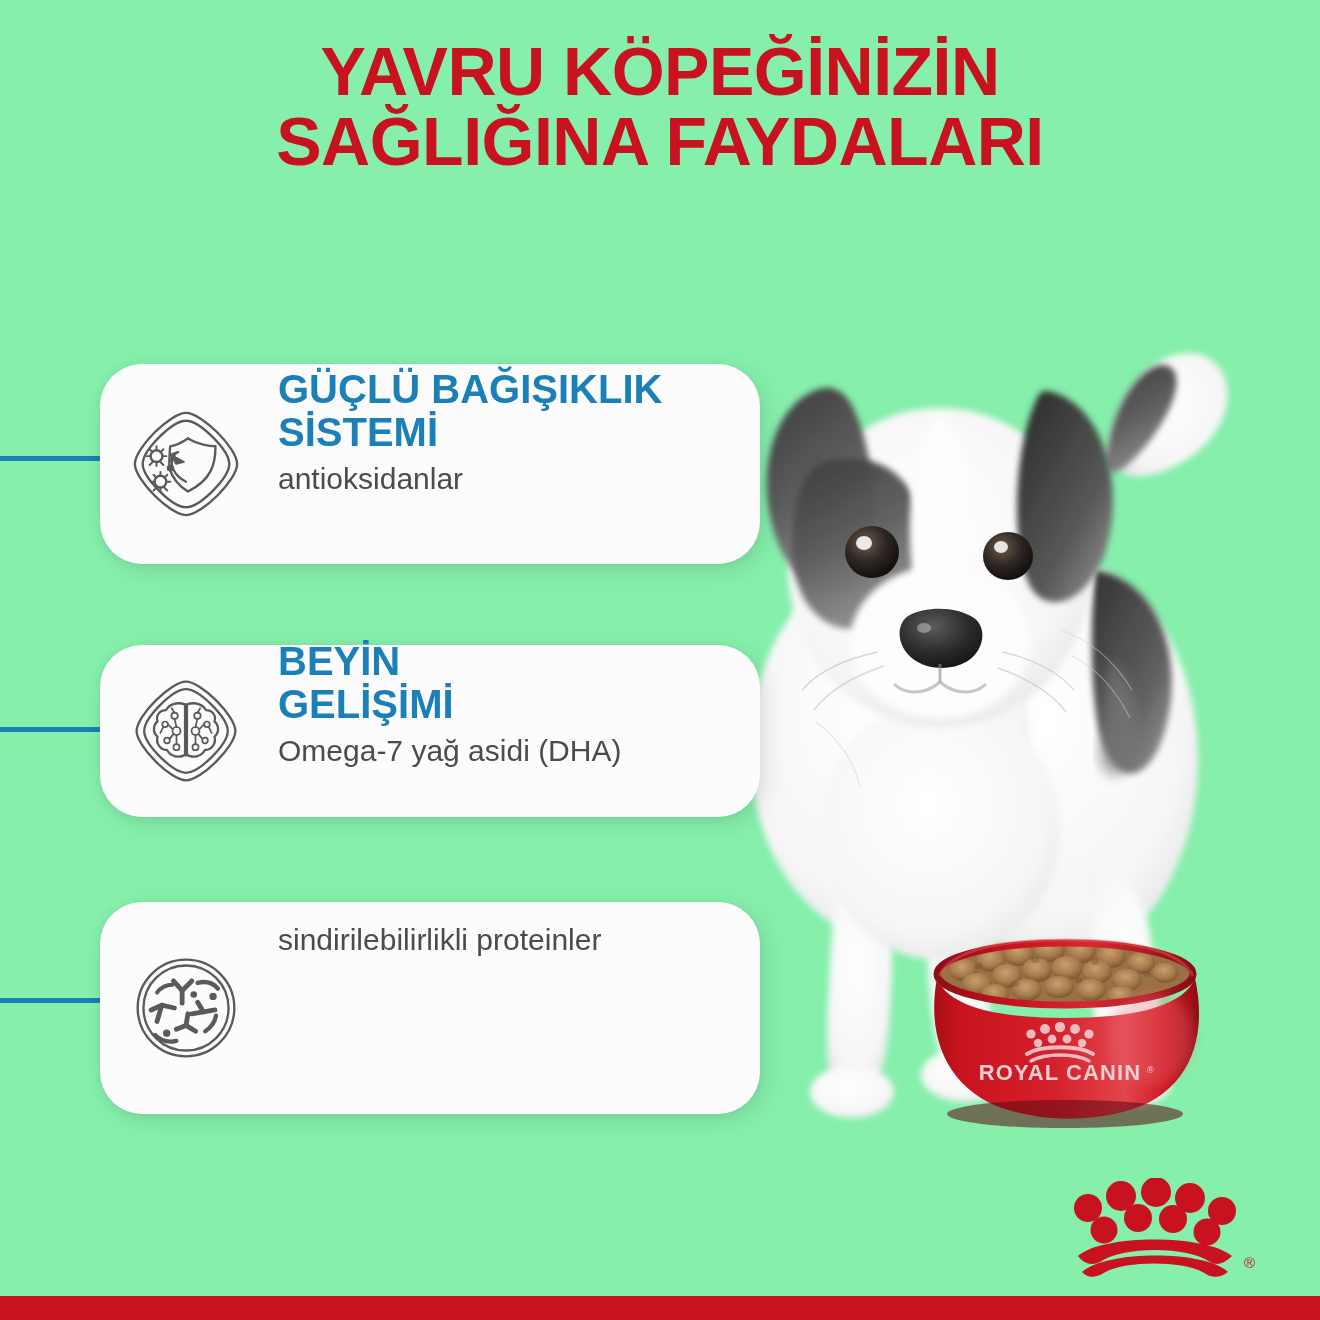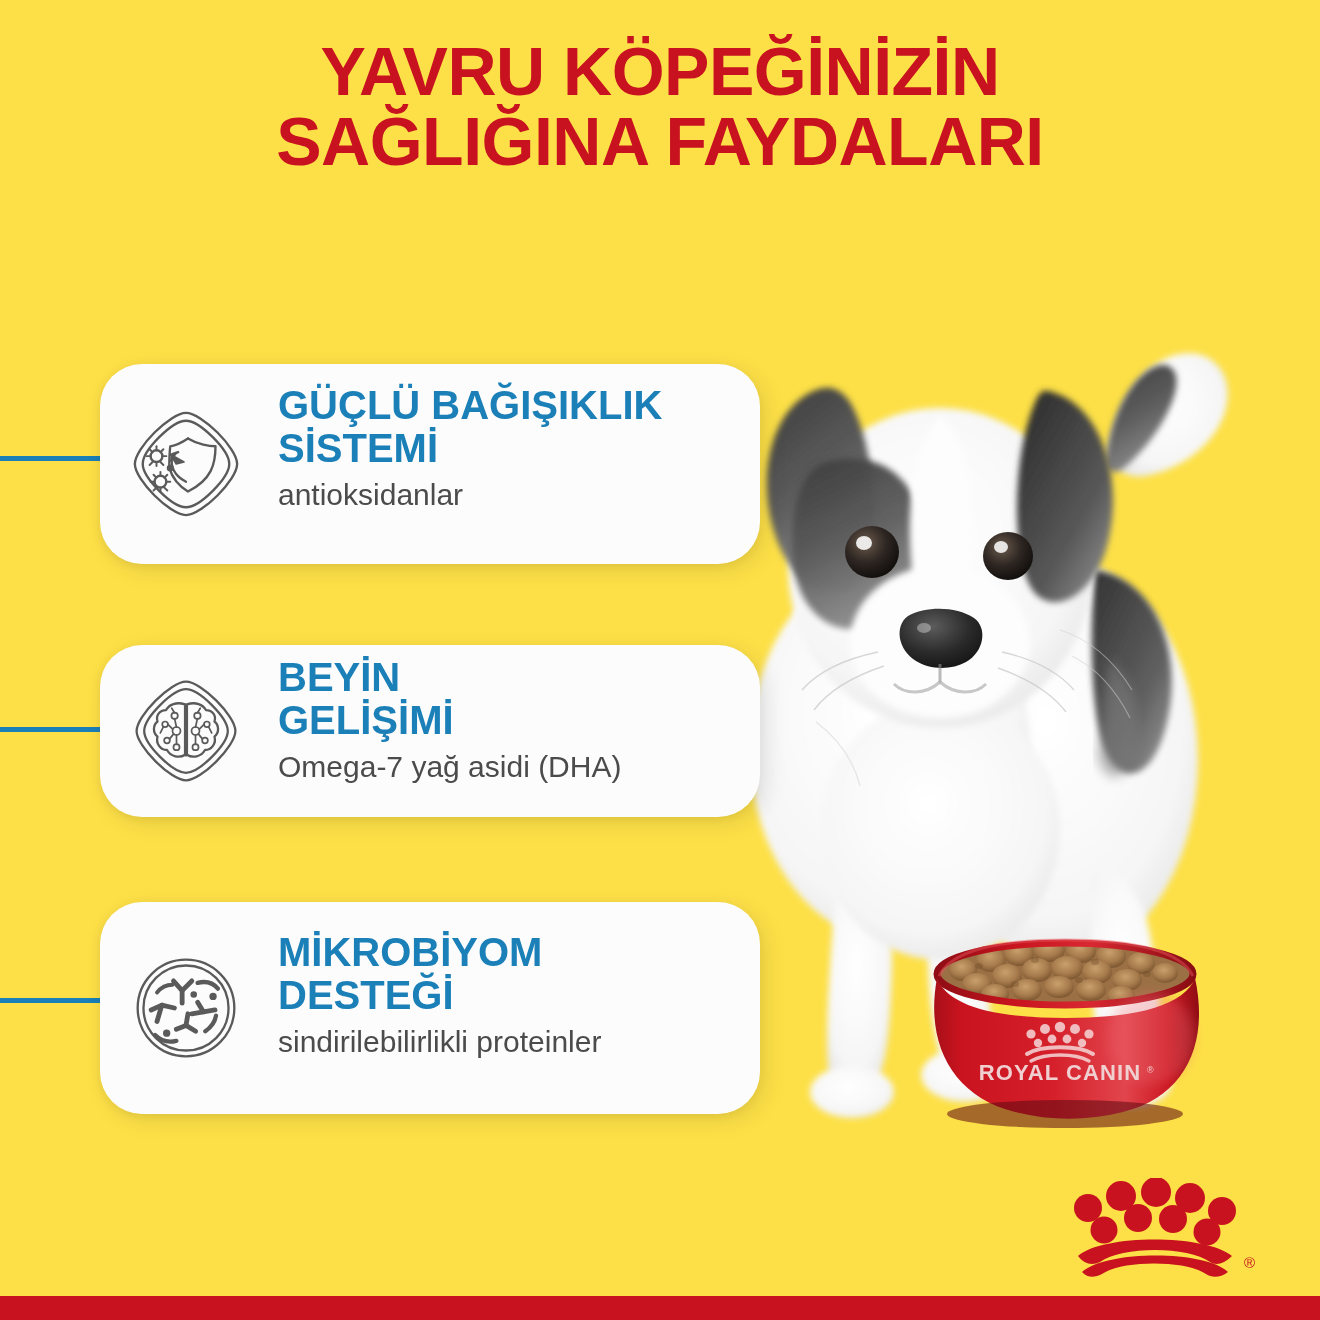--- a/index.html
+++ b/index.html
@@ -4,21 +4,21 @@
 <title>Royal Canin Puppy Benefits</title>
 <style>
   * { margin:0; padding:0; box-sizing:border-box; }
   html,body { width:1320px; height:1320px; }
   body {
     font-family:"Liberation Sans", sans-serif;
     background:#ffffff;
     position:relative;
     overflow:hidden;
   }
-  .stage { position:absolute; inset:0; width:1320px; height:1320px; background:#fde047; }
+  .stage { position:absolute; inset:0; width:1320px; height:1320px; background:#86efac; }
 
   
   .title {
     position:absolute;
     top:36px; left:0; width:1320px;
     text-align:center;
     color:#c8121f;
     font-weight:700;
     font-size:68px;
     line-height:1.03;
@@ -59,21 +59,20 @@
     flex:0 0 auto;
     width:128px; height:128px;
     display:flex; align-items:center; justify-content:center;
   }
   .icon-wrap svg { display:block; }
 
   .txt {
     position:absolute;
     left:278px;
     z-index:5;
-    margin-top:16px;
   }
   .heading {
     color:#1b7fb8;
     font-weight:700;
     font-size:40px;
     line-height:1.07;
     letter-spacing:0px;
     white-space:nowrap;
   }
   .heading .ln { display:block; }
@@ -445,24 +444,20 @@
           <path d="M30 44 C34 39 40 36 46 36" stroke-width="4"></path>
 
           <circle cx="88" cy="48" r="2.6" fill="#5a5a5a"></circle>
           <circle cx="40" cy="86" r="2.6" fill="#5a5a5a"></circle>
           <circle cx="68" cy="46" r="2.2" fill="#5a5a5a"></circle>
         </g>
       </svg>
     </div>
   </div>
   <div class="txt blk3">
-    <div class="heading">
-      <span class="ln">MİKROBİYOM</span>
-      <span class="ln">DESTEĞİ</span>
-    </div>
     <div class="sub">
       <span class="ln">sindirilebilirlikli proteinler</span>
     </div>
   </div>
 
   <svg class="rc-logo" viewBox="0 0 250 110" xmlns="http://www.w3.org/2000/svg">
     <g fill="#c8121f">
 
       <circle cx="68" cy="30" r="14"></circle>
       <circle cx="101" cy="18" r="15"></circle>

